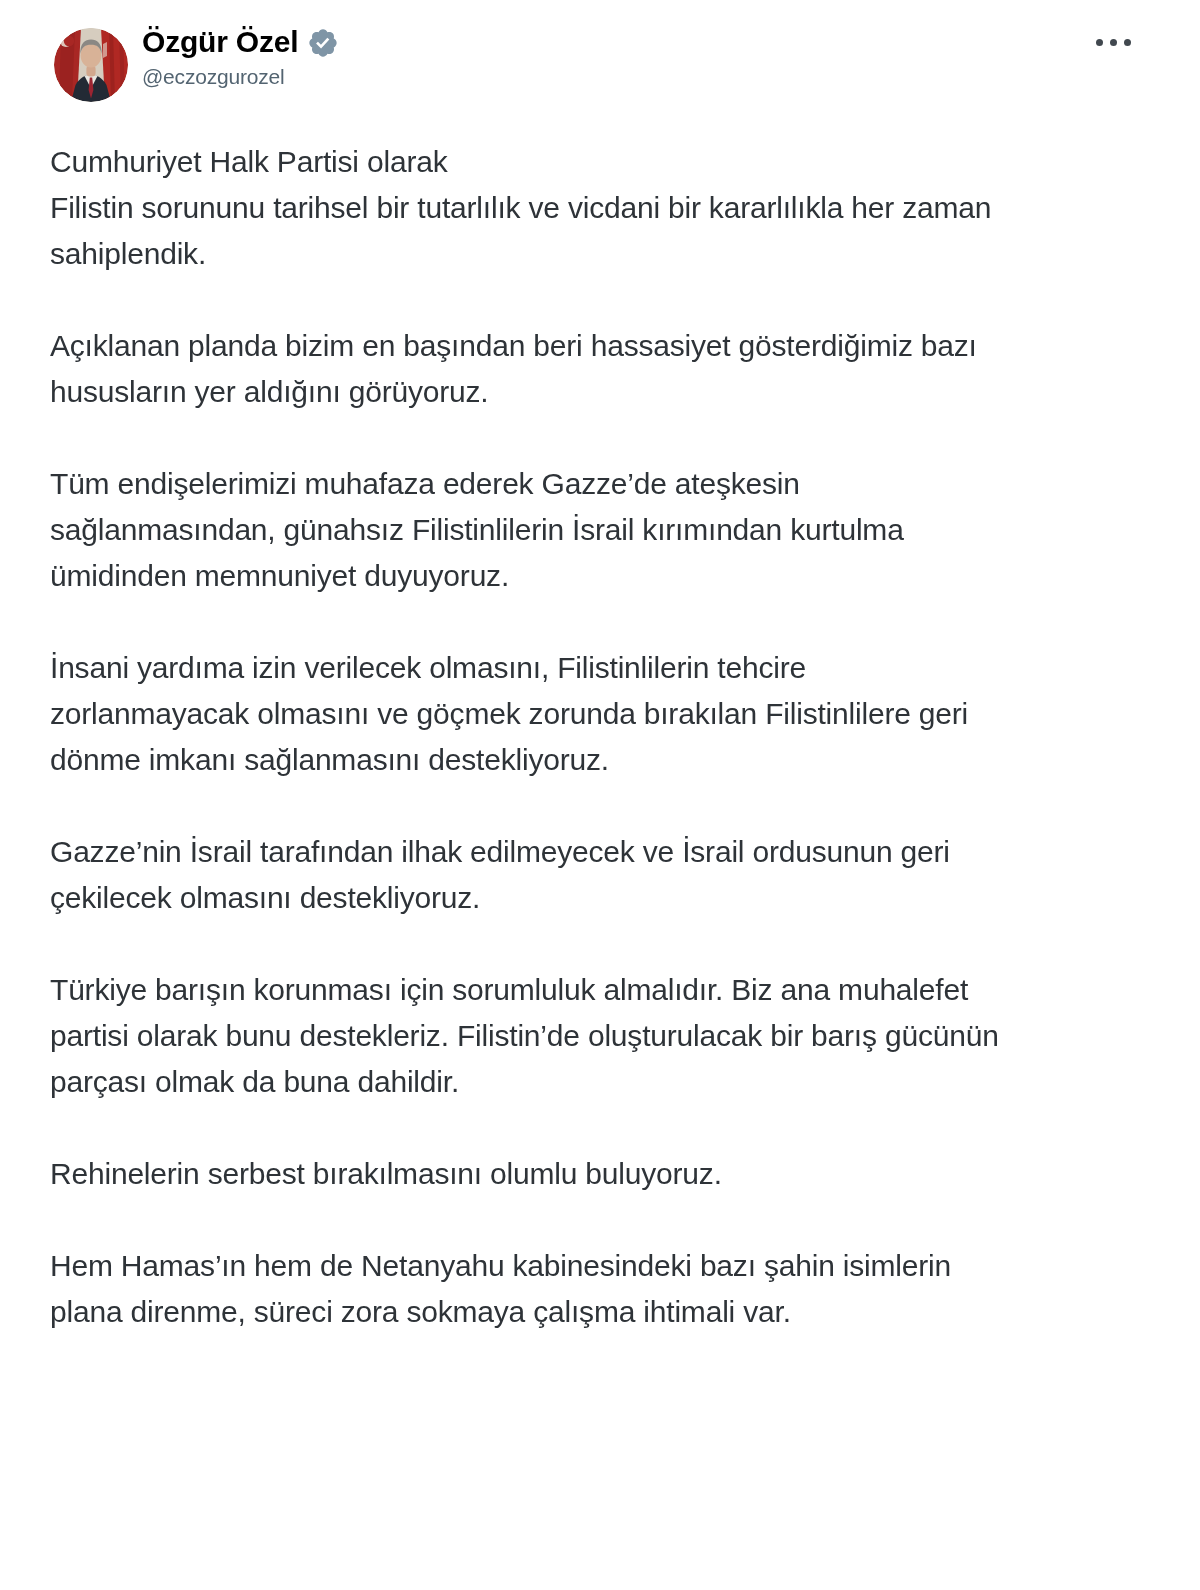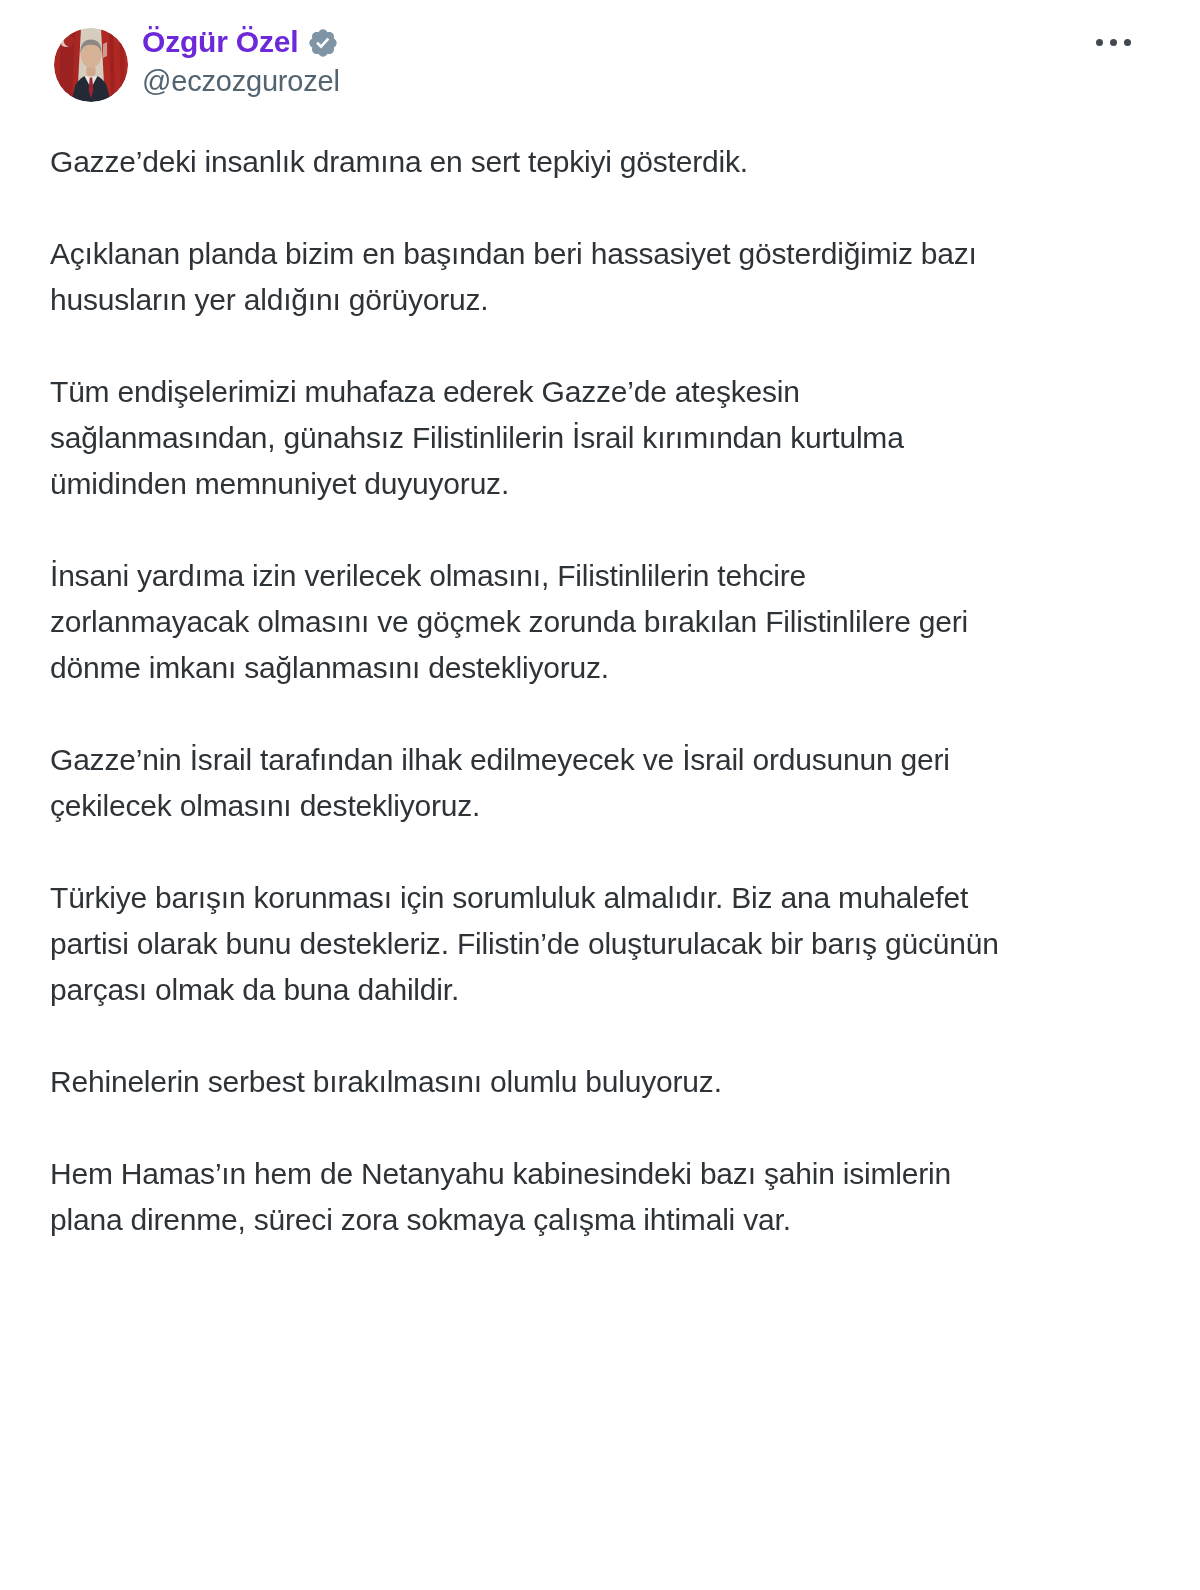--- a/index.html
+++ b/index.html
@@ -32,32 +32,32 @@
     left: 142px;
     top: 22px;
     display: flex;
     align-items: center;
     gap: 9px;
     height: 40px;
   }
   .display-name {
     font-size: 30px;
     font-weight: 700;
-    color: #6d28d9;
+    color: #000000;
     letter-spacing: -0.2px;
     white-space: nowrap;
     cursor: pointer;
   }
   .badge { display: inline-flex; margin-top: 2px; }
   .badge svg { width: 32px; height: 32px; display: block; }
   .handle {
     position: absolute;
     left: 142px;
     top: 65px;
-    font-size: 29px;
+    font-size: 21px;
     font-weight: 400;
     color: #536471;
     letter-spacing: -0.2px;
     cursor: pointer;
   }
   .more-button {
     position: absolute;
     left: 1090px;
     top: 33px;
     display: flex;
@@ -138,21 +138,23 @@
 
   <div class="handle">@eczozgurozel</div>
 
   <div class="more-button">
     <span class="dot"></span>
     <span class="dot"></span>
     <span class="dot"></span>
   </div>
 
   <div class="tweet-body">
-    <p class="para">Gazze’deki insanlık dramına en sert tepkiyi gösterdik.</p>
+    <p class="para">Cumhuriyet Halk Partisi olarak
+Filistin sorununu tarihsel bir tutarlılık ve vicdani bir kararlılıkla her zaman
+sahiplendik.</p>
     <p class="para">Açıklanan planda bizim en başından beri hassasiyet gösterdiğimiz bazı
 hususların yer aldığını görüyoruz.</p>
     <p class="para">Tüm endişelerimizi muhafaza ederek Gazze’de ateşkesin
 sağlanmasından, günahsız Filistinlilerin İsrail kırımından kurtulma
 ümidinden memnuniyet duyuyoruz.</p>
     <p class="para">İnsani yardıma izin verilecek olmasını, Filistinlilerin tehcire
 zorlanmayacak olmasını ve göçmek zorunda bırakılan Filistinlilere geri
 dönme imkanı sağlanmasını destekliyoruz.</p>
     <p class="para">Gazze’nin İsrail tarafından ilhak edilmeyecek ve İsrail ordusunun geri
 çekilecek olmasını destekliyoruz.</p>

